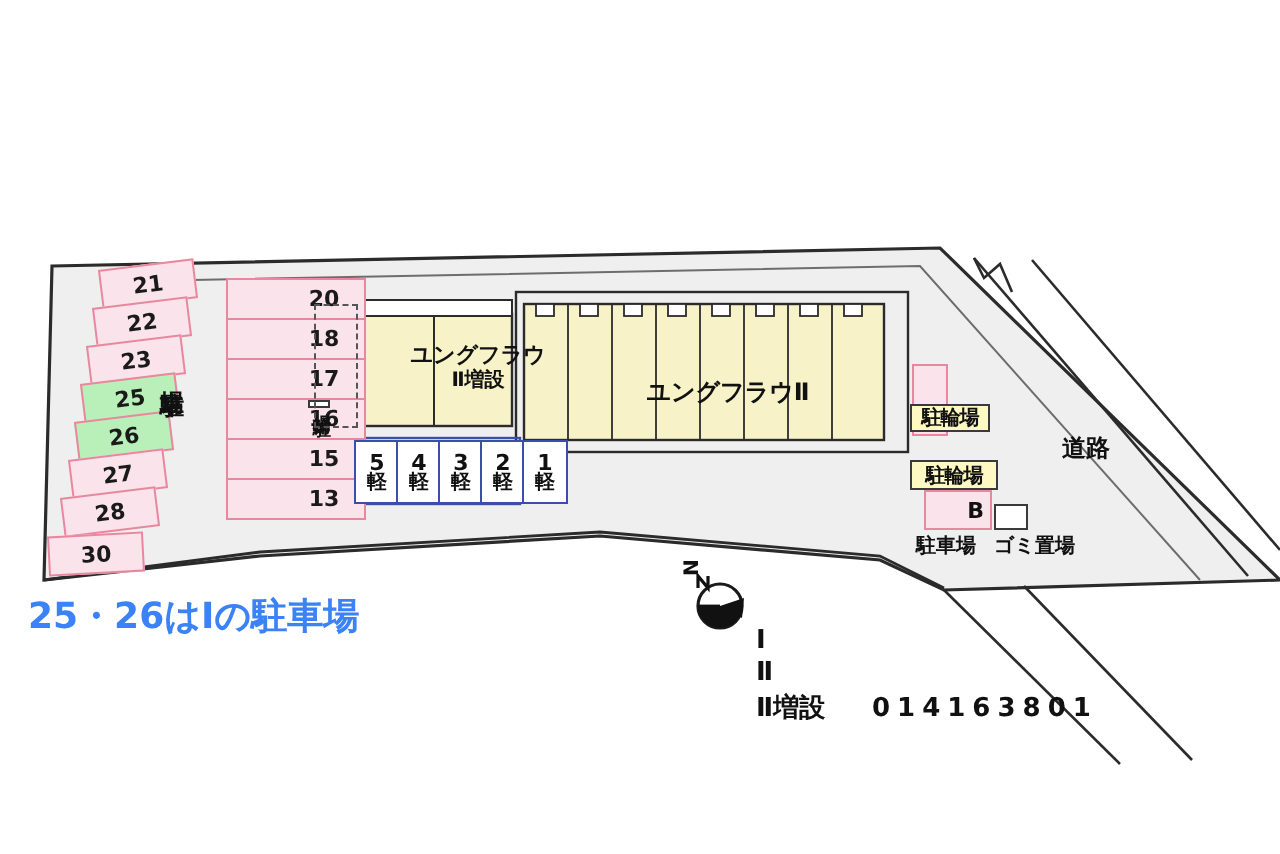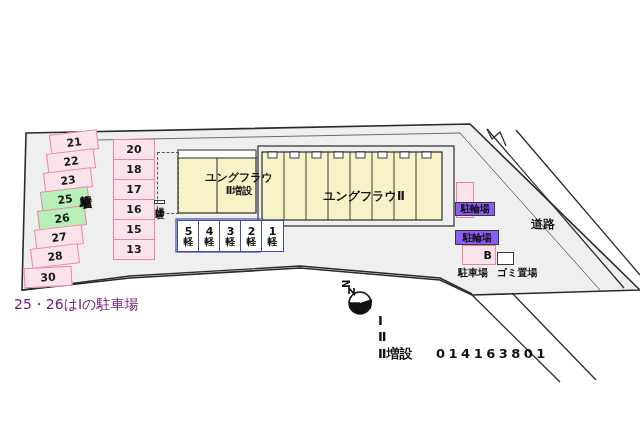--- a/index.html
+++ b/index.html
@@ -17,44 +17,44 @@
   }
   .stall.green{background:#b9f0b9;border-color:#4cb44c;}
 
   
   .slantcol{position:absolute;left:26px;top:132px;width:70px;height:158px;}
   .slantcol .stall{position:absolute;width:48px;height:20px;
      border:1px solid #e8889f;}
 
   
   .col2{position:absolute;left:113px;top:140px;}
-  .col2 .stall{width:40px;height:19px;border:1px solid #e8889f;margin-top:-1px;}
+  .col2 .stall{width:40px;height:19px;border:1px solid #e8889f;margin-top:-1px;padding-left:28px;}
 
   
   .vtext{writing-mode:vertical-rl;text-orientation:upright;
          font-size:12px;font-weight:bold;color:#111;line-height:1.0;}
   .vtext.small{font-size:9px;letter-spacing:-1px;}
   .bldg-label{font-size:11px;font-weight:bold;color:#111;text-align:center;
               line-height:1.15;letter-spacing:0px;}
 
   
   .kcell{position:absolute;width:21px;height:30px;background:#ffffff;
          border:1px solid #3b4fa8;display:flex;flex-direction:column;
          align-items:center;justify-content:center;font-size:11px;
          font-weight:bold;color:#111;line-height:1.0;}
   .kcell .kn{font-size:11px;}
   .kcell .kk{font-size:10px;}
 
   
-  .boxlabel{background:#8b5cf6;border:1px solid #3a3a3a;
+  .boxlabel{background:#fef9c3;border:1px solid #3a3a3a;
      font-size:10px;font-weight:bold;color:#111;
      display:flex;align-items:center;justify-content:center;letter-spacing:-0.5px;}
   .plainlabel{font-size:11px;font-weight:bold;color:#111;white-space:nowrap;}
   .caption{font-size:11px;font-weight:bold;color:#111;white-space:nowrap;}
-  .bigcap{font-size:14px;font-weight:normal;color:#701a75;white-space:nowrap;}
+  .bigcap{font-size:18px;font-weight:bold;color:#3b82f6;white-space:nowrap;}
 
   
   #codes{position:absolute;left:378px;top:313px;
      font-size:13px;font-weight:bold;color:#111;}
   #codes .row{display:flex;align-items:baseline;height:16px;}
   #codes .lab{width:58px;white-space:nowrap;font-size:13px;}
   #codes .num{letter-spacing:3.5px;font-size:13px;}
 
   .dashbox{border:1.5px dashed #555;background:transparent;}
 </style>

